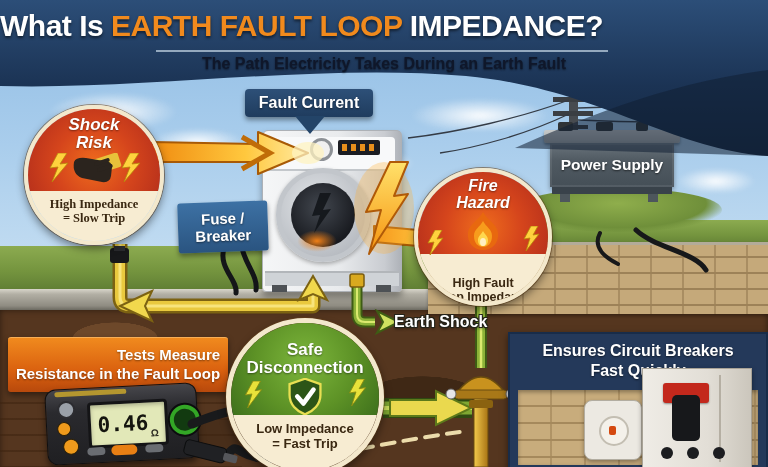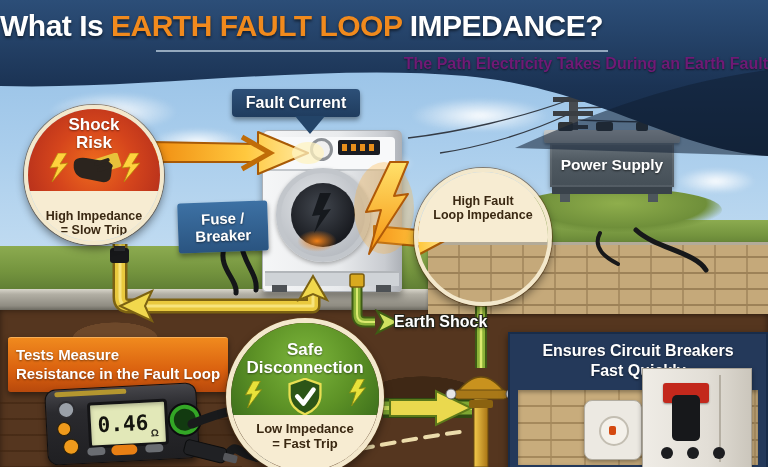--- a/index.html
+++ b/index.html
@@ -27,30 +27,30 @@
        radial-gradient(ellipse 60px 20px at 92% 75%,#6d482a 0 60%,transparent 61%);
      box-shadow:inset 0 4px 6px rgba(0,0,0,.5);}
   .wood{background:linear-gradient(180deg,#8c5c30 0%,#774a26 45%,#623a1e 100%);z-index:2;
      background-image:repeating-linear-gradient(180deg,rgba(0,0,0,0) 0 14px,rgba(60,34,14,.5) 14px 16px);}
   
   .hdr-txt{left:0;top:9px;width:768px;text-align:left;z-index:9;
      font-weight:800;font-size:30px;letter-spacing:-.5px;color:#fff;
      text-shadow:0 2px 3px rgba(0,0,0,.55);}
   .hl{color:#f18a1d;}
   .divider{left:156px;top:50px;width:452px;height:2px;background:#a8bccf;opacity:.85;z-index:9;}
-  .subtitle{left:0;top:55px;width:768px;text-align:right;z-index:9;color:#701a75;
+  .subtitle{left:0;top:55px;width:768px;text-align:center;z-index:9;color:#0f172a;
      font-weight:700;font-size:16px;text-shadow:0 1px 2px rgba(0,0,0,.5);}
   
   .badge{border-radius:50%;overflow:hidden;z-index:6;
      box-shadow:0 4px 9px rgba(0,0,0,.45),0 0 0 1px rgba(110,70,25,.55);}
   .badge .top{display:flex;flex-direction:column;align-items:center;}
   .badge .cap{background:#f7ecd2;text-align:center;font-weight:800;color:#3a2812;}
   .btitle{color:#fff;font-weight:800;text-align:center;line-height:1.05;
      text-shadow:0 1px 2px rgba(0,0,0,.45);}
-  .redgrad{background:radial-gradient(circle at 50% 68%,#ef6c1d 0%,#d5451c 45%,#ab281b 100%);}
+  .redgrad{background:radial-gradient(circle at 50% 68%,#ef6c1d 0%,#d5451c 45%,#ab281b 100%);font-style:italic;}
   .greengrad{background:radial-gradient(circle at 50% 42%,#7db63c 0%,#5d9226 55%,#3e701c 100%);}
   
   .bluelabel{background:linear-gradient(180deg,#2d5078,#1f3c5e);color:#fff;font-weight:800;
      text-align:center;border-radius:4px;z-index:6;
      box-shadow:0 3px 5px rgba(0,0,0,.4);text-shadow:0 1px 2px rgba(0,0,0,.5);}
   .outline-label{color:#fff;font-weight:800;z-index:6;
      text-shadow:-1px -1px 0 #23231a,1px -1px 0 #23231a,-1px 1px 0 #23231a,1px 1px 0 #23231a,0 2px 3px rgba(0,0,0,.6);}
   
   .machine{left:262px;top:130px;width:140px;height:162px;z-index:4;}
   .m-body{position:absolute;inset:0;border-radius:6px 5px 4px 4px;border:1px solid #adb1b6;
@@ -88,21 +88,21 @@
      background:radial-gradient(ellipse at 50% 35%,#8fae4c,#6f8f3a 60%,rgba(111,143,58,0) 75%);}
   
   .fusebox{left:178px;top:202px;width:90px;height:50px;z-index:4;transform:rotate(-2deg);
      background:linear-gradient(180deg,#3d71a4,#2a5480);border-radius:3px;color:#fff;
      font-weight:800;font-size:15px;display:flex;align-items:center;justify-content:center;text-align:center;
      box-shadow:0 3px 5px rgba(0,0,0,.4);text-shadow:0 1px 2px rgba(0,0,0,.5);line-height:1.15;}
   
   .banner{left:8px;top:337px;width:220px;height:54px;border-radius:3px;z-index:4;
      background:linear-gradient(180deg,#f08a1e 0%,#da610f 60%,#b8490c 100%);
      border-top:1px solid #f8ae56;box-shadow:0 3px 6px rgba(0,0,0,.45);
-     color:#fff;font-weight:800;font-size:15px;line-height:1.25;text-align:left;
+     color:#fff;font-weight:800;font-size:15px;line-height:1.25;text-align:right;
      display:flex;align-items:center;justify-content:center;text-shadow:0 1px 2px rgba(0,0,0,.45);}
   .tester{left:46px;top:386px;width:152px;height:76px;z-index:4;transform:rotate(-3deg);}
   .t-body{position:absolute;inset:0;border-radius:11px;border:1px solid #101012;
      background:linear-gradient(180deg,#46464b 0%,#2a2a2e 30%,#1f1f22 100%);
      box-shadow:0 4px 6px rgba(0,0,0,.5);}
   .t-accent{position:absolute;left:10px;top:3px;width:72px;height:5px;background:#c9a62c;border-radius:3px;opacity:.85;}
   .t-screen{position:absolute;left:42px;top:15px;width:74px;height:40px;background:#e2e8b8;
      border:3px solid #141416;border-radius:4px;display:flex;align-items:center;justify-content:center;
      box-shadow:inset 0 2px 4px rgba(0,0,0,.25);}
   .t-val{font-family:"DejaVu Sans Mono",monospace;font-weight:700;font-size:21px;color:#15150f;}
@@ -323,21 +323,21 @@
     <path d="M320,193 L331,193 L323,210 L331,209 L314,233 L320,215 L312,216 Z" fill="#12151a" opacity=".9"></path>
     <g>
       <path d="M192,424 C252,398 308,404 306,434 C304,460 262,464 242,452 C230,444 234,452 222,458" stroke="#191a1c" stroke-width="9" fill="none" stroke-linecap="round"></path>
       <g transform="rotate(14 206 452)">
         <rect x="184" y="444" width="42" height="15" rx="4" fill="#202124" stroke="#0c0d0e"></rect>
         <rect x="224" y="448" width="14" height="8" rx="2" fill="#55565a"></rect>
       </g>
     </g>
   </svg>
 
-  <div class="abs bluelabel" style="left:232px;top:89px;width:128px;height:28px;line-height:28px;font-size:16px;">
+  <div class="abs bluelabel" style="left:245px;top:89px;width:128px;height:28px;line-height:28px;font-size:16px;">
     <span>Fault Current</span>
   </div>
   <div class="abs" style="left:295px;top:116px;width:0;height:0;z-index:6;
        border-left:15px solid transparent;border-right:15px solid transparent;border-top:18px solid #234468;"></div>
 
   <div class="abs outline-label" style="left:394px;top:313px;font-size:16px;">
     <span>Earth Shock</span>
   </div>
 
   <div class="abs badge" style="left:24px;top:105px;width:132px;height:132px;border:4px solid #f3e8cc;">
@@ -346,25 +346,41 @@
 Risk</div>
       <svg width="96" height="30" viewBox="0 0 96 30" style="margin-top:1px;">
         <polygon points="12,0 21,0 14,11 22,10 6,29 12,14 4,15" fill="#ffd23e" stroke="#b8860b" stroke-width=".8"></polygon>
         <polygon points="84,0 93,0 86,11 94,10 78,29 84,14 76,15" fill="#ffd23e" stroke="#b8860b" stroke-width=".8"></polygon>
         <rect x="46" y="3" width="28" height="15" rx="2" fill="#e8c23a" transform="rotate(-18 60 10)"></rect>
         <path d="M28,9 Q26,21 36,25 L56,29 Q64,30 65,23 L66,14 Q66,8 58,8 L40,5 Q30,4 28,9 Z" fill="#2b241e"></path>
         <rect x="48" y="7" width="16" height="4" rx="2" fill="#2b241e" transform="rotate(-18 56 9)"></rect>
         <rect x="51" y="13" width="16" height="4" rx="2" fill="#2b241e" transform="rotate(-18 59 15)"></rect>
       </svg>
     </div>
-    <div class="cap pre" style="height:38%;font-size:12.5px;line-height:1.15;padding-top:18px;">High Impedance
+    <div class="cap pre" style="height:38%;font-size:12.5px;line-height:1.15;padding-top:6px;font-family:Liberation Serif, serif;">High Impedance
 = Slow Trip</div>
   </div>
 
   <div class="abs badge" style="left:414px;top:168px;width:130px;height:130px;border:4px solid #f3e8cc;">
+    <div class="top redgrad" style="height:63%;position:relative;">
+      <div class="btitle pre" style="font-size:16px;margin-top:6px;">Fire
+Hazard</div>
+      <svg width="44" height="40" viewBox="0 0 44 40">
+        <path d="M22,0 C26,8 36,12 37,21 C38,31 31,38 22,38 C13,38 6,31 7,21 C8,12 18,8 22,0 Z" fill="#e8680f"></path>
+        <path d="M22,9 C25,15 31,17 31,24 C31,31 27,35 22,35 C17,35 13,31 13,24 C13,17 19,15 22,9 Z" fill="#f79c1c"></path>
+        <path d="M22,19 C24,23 27,24 27,28 C27,32 25,34 22,34 C19,34 17,32 17,28 C17,24 20,23 22,19 Z" fill="#ffd84e"></path>
+        <ellipse cx="22" cy="30" rx="3" ry="4" fill="#fff0c0"></ellipse>
+      </svg>
+      <svg class="abs" style="left:8px;top:58px;" width="18" height="26" viewBox="0 0 18 26">
+        <polygon points="9,0 16,0 11,9 17,8 4,25 8,12 2,13" fill="#ffd23e" stroke="#b8860b" stroke-width=".8"></polygon>
+      </svg>
+      <svg class="abs" style="left:104px;top:54px;" width="18" height="26" viewBox="0 0 18 26">
+        <polygon points="9,0 16,0 11,9 17,8 4,25 8,12 2,13" fill="#ffd23e" stroke="#b8860b" stroke-width=".8"></polygon>
+      </svg>
+    </div>
     <div class="cap pre" style="height:37%;font-size:12.5px;line-height:1.15;padding-top:22px;">High Fault
 Loop Impedance</div>
   </div>
 
   <div class="abs badge" style="left:226px;top:318px;width:148px;height:148px;border:5px solid #f3e8cc;">
     <div class="top greengrad" style="height:62%;position:relative;">
       <div class="btitle pre" style="font-size:17px;margin-top:18px;">Safe
 Disconnection</div>
       <svg width="46" height="46" viewBox="0 0 46 48" style="margin-top:1px;">
         <path d="M23,1 L43,8 V22 C43,34 34,43 23,47 C12,43 3,34 3,22 V8 Z" fill="#2c5517" stroke="#e8df52" stroke-width="3"></path>

